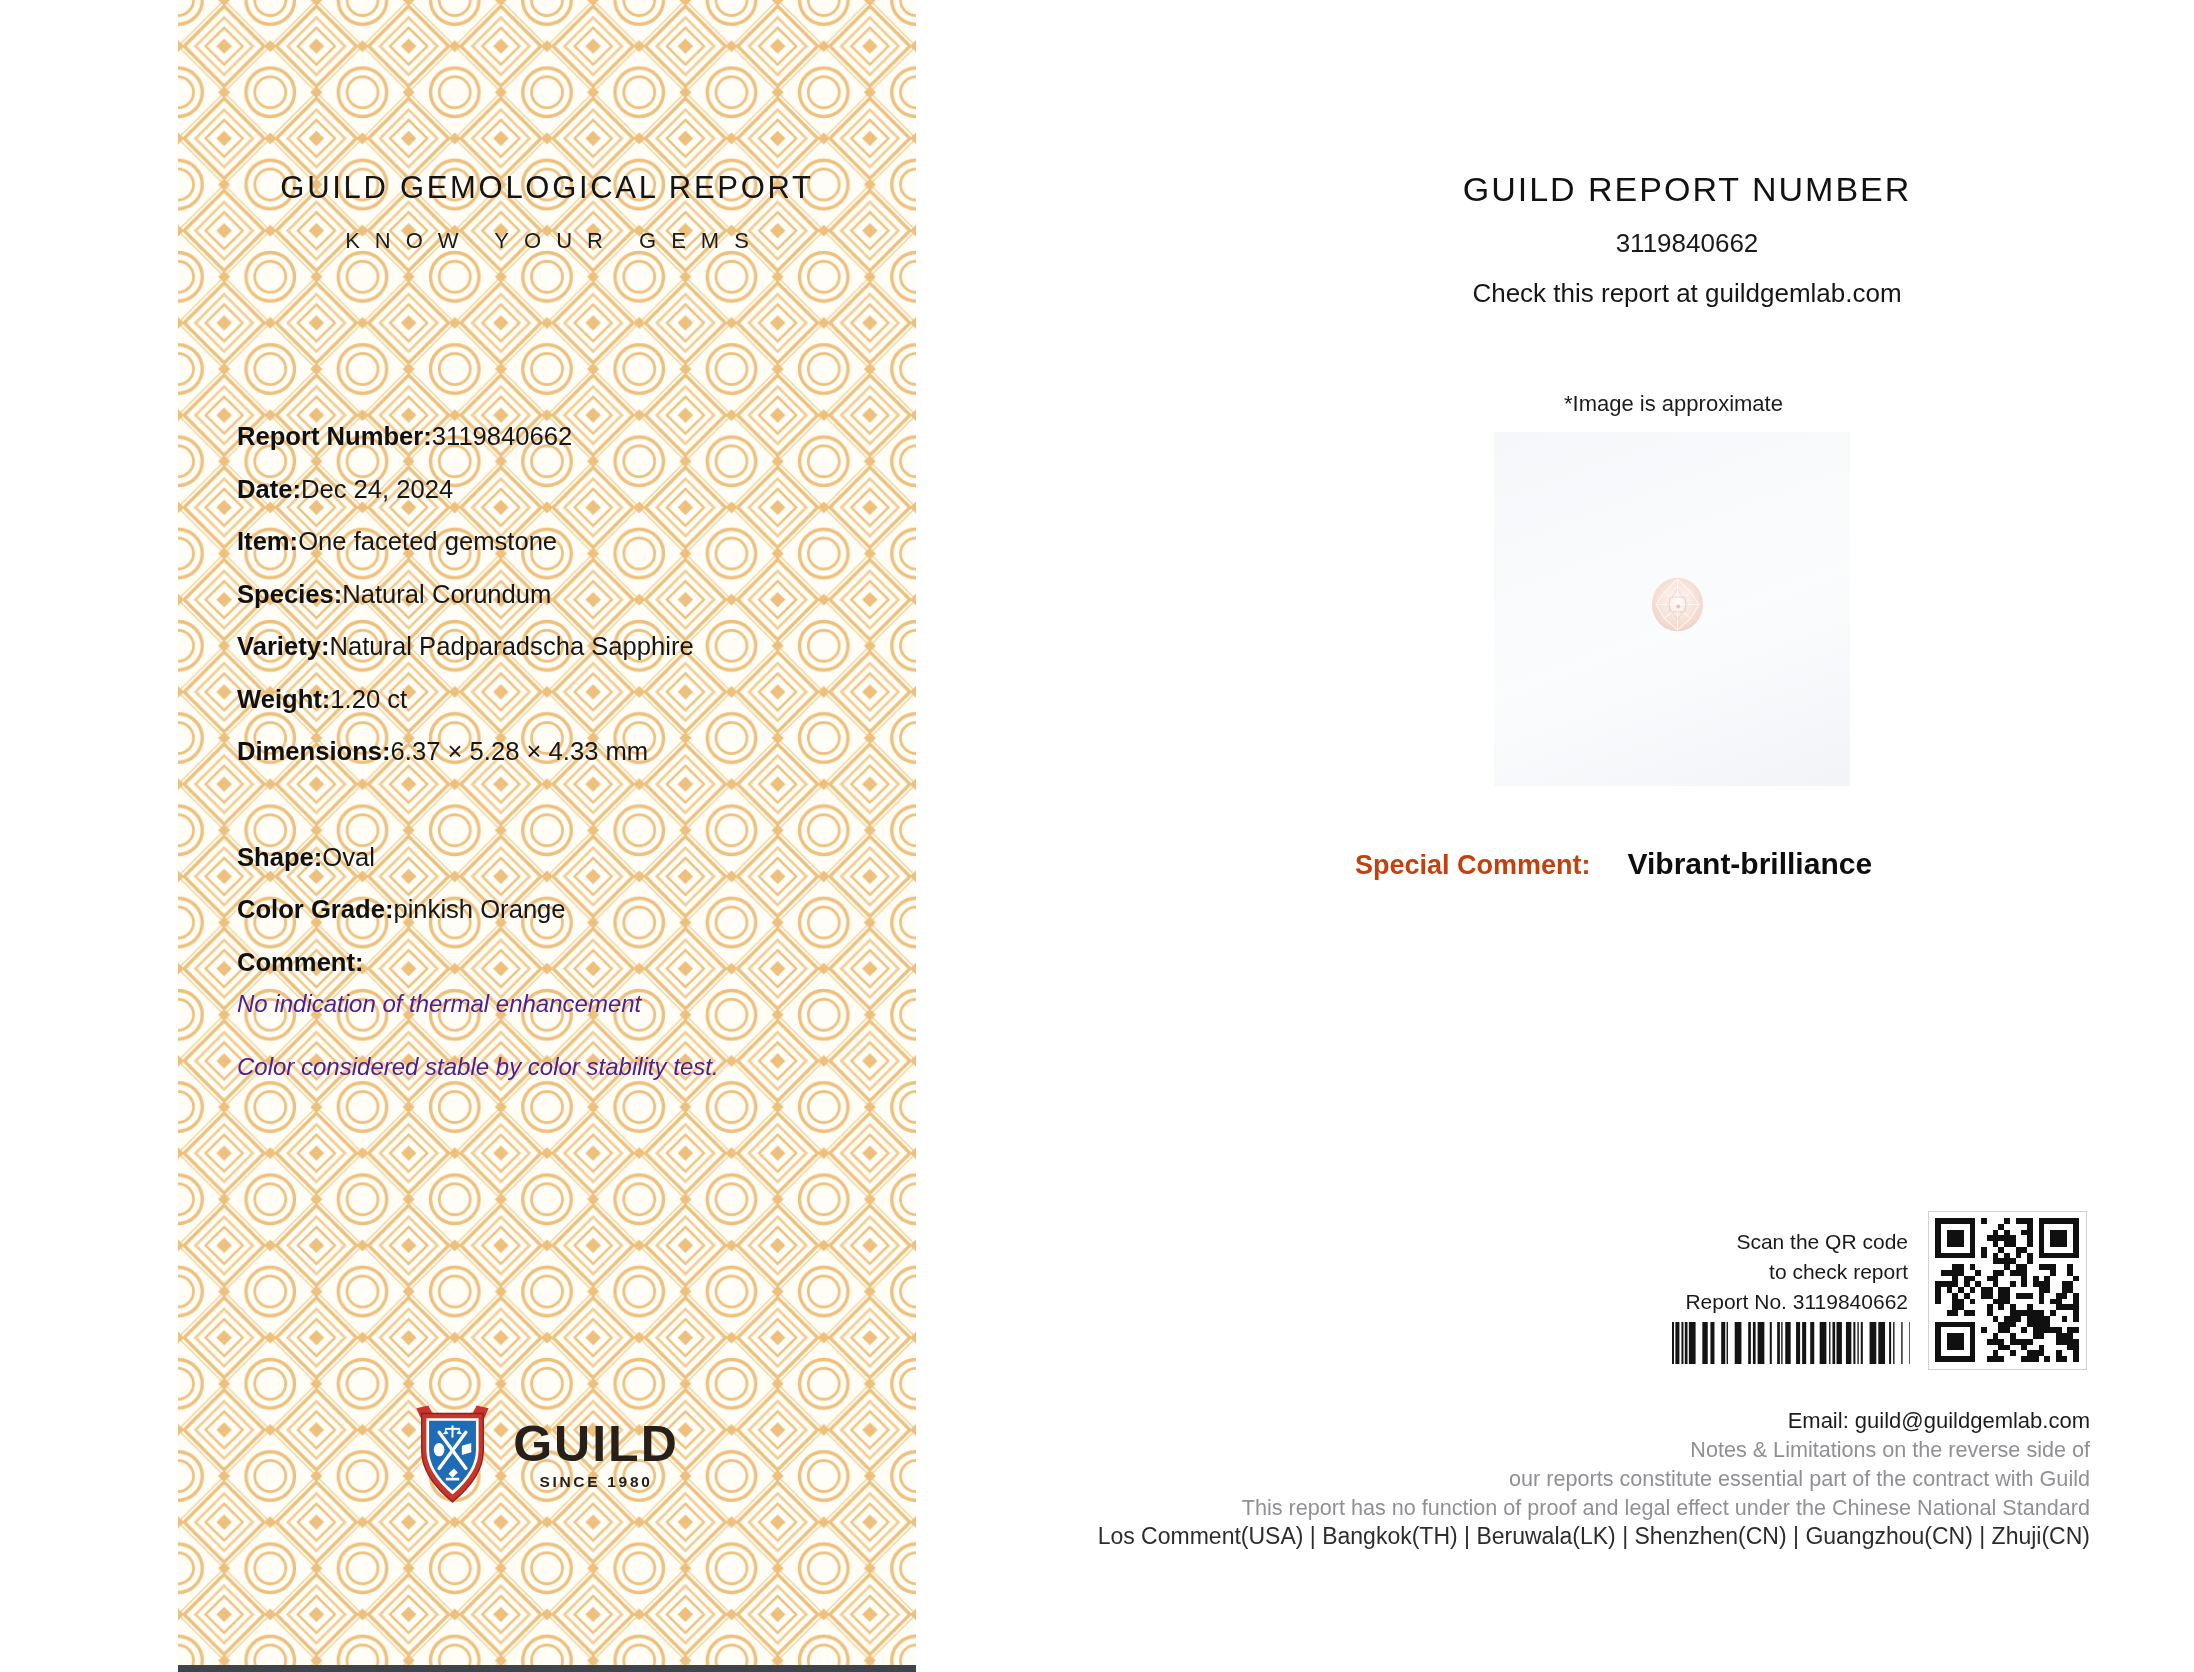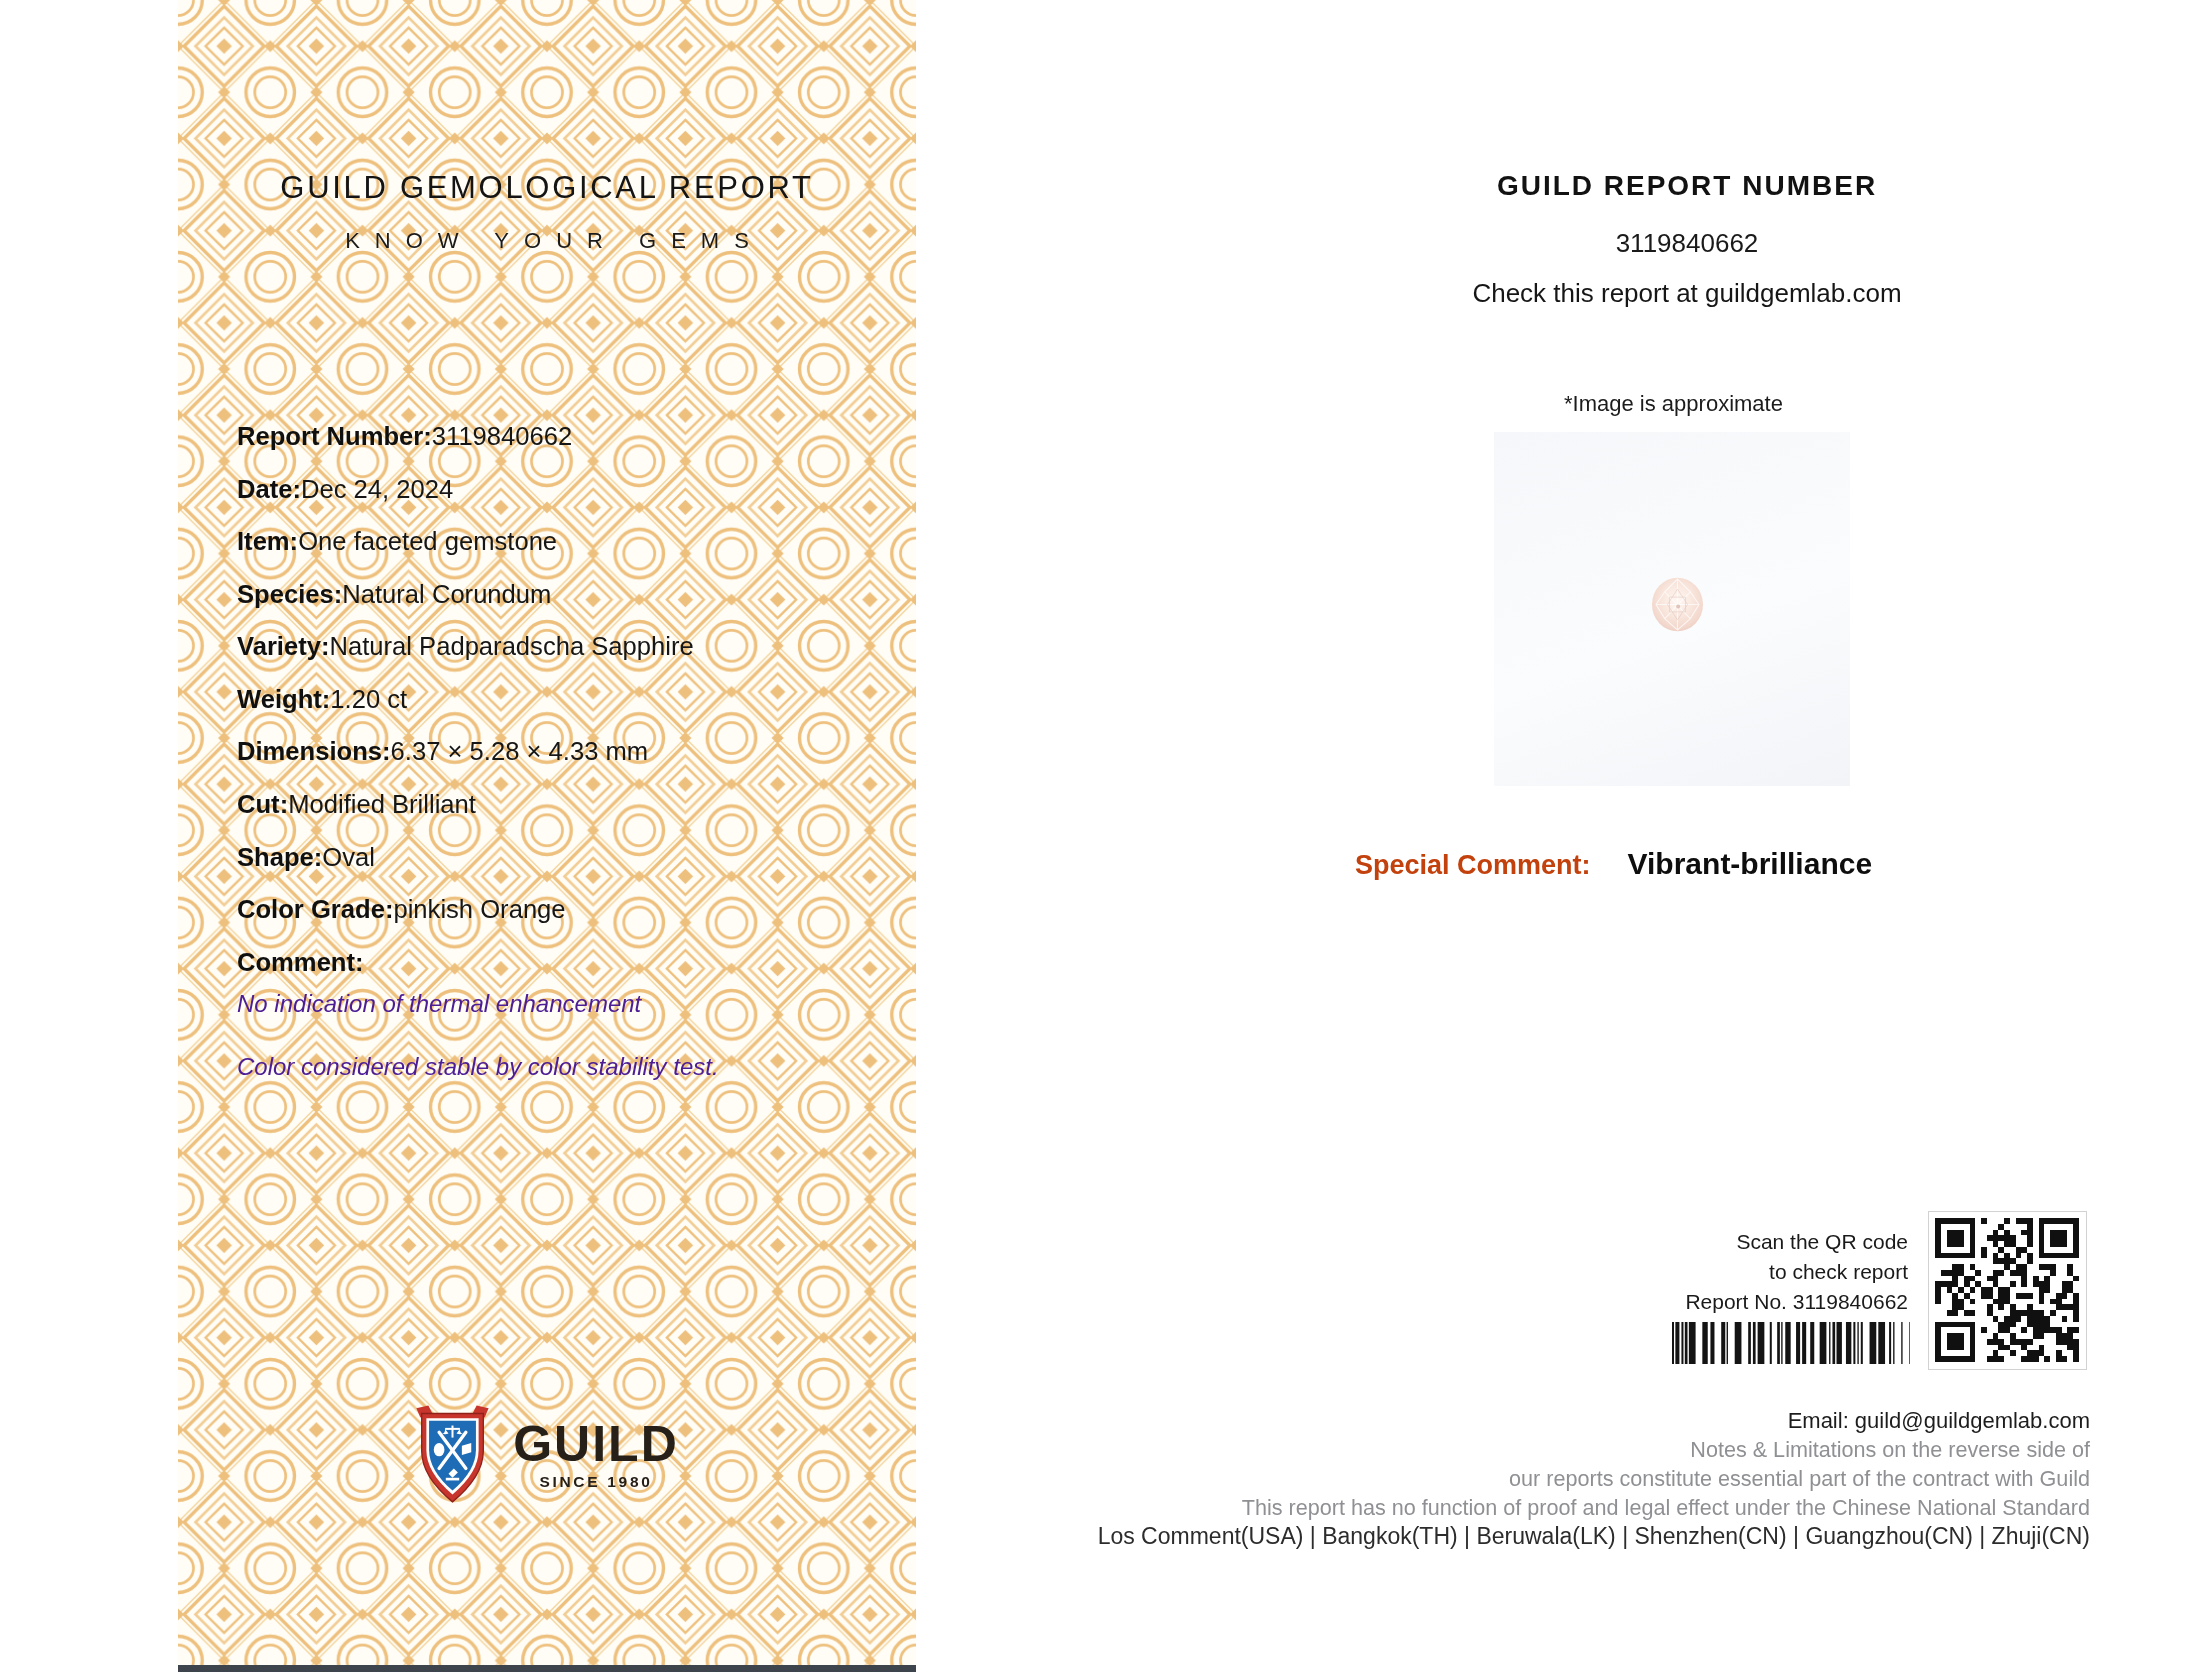--- a/index.html
+++ b/index.html
@@ -23,21 +23,21 @@
             justify-content:center;align-items:center;gap:23px;}
   .logo-shield{width:75px;height:102px;flex:0 0 auto;}
   .logo-text-col{display:flex;flex-direction:column;align-items:center;}
   .logo-guild{font-size:50px;font-weight:bold;color:#262019;letter-spacing:2px;line-height:51px;}
   .logo-since{font-size:15.5px;font-weight:bold;color:#262019;letter-spacing:2.7px;margin-top:2.7px;}
   .bottom-bar{position:absolute;left:0;bottom:0;width:100%;height:7.4px;background:#3d444b;}
 
   
   .abs{position:absolute;}
   .rp-title{left:1283px;top:170px;width:808px;text-align:center;
-            font-size:28px;font-weight:bold;letter-spacing:2px;color:#121212;white-space:nowrap;}
+            font-size:34px;font-weight:normal;letter-spacing:2px;color:#121212;white-space:nowrap;}
   .rp-number{left:1283px;top:228px;width:808px;text-align:center;font-size:26px;color:#1a1a1a;}
   .rp-check{left:1283px;top:278px;width:808px;text-align:center;font-size:26px;color:#161616;}
   .img-note{left:1303px;top:391px;width:741px;text-align:center;font-size:22px;color:#1c1c1c;}
   .photo-box{left:1494px;top:432px;width:356px;height:354px;
              background:linear-gradient(160deg,#f6f7fa 0%,#fbfcfd 55%,#f3f4f8 100%);}
   .gem{position:absolute;left:157px;top:145px;width:53px;height:55px;}
   .special-row{left:1355px;top:847px;display:flex;align-items:baseline;gap:37px;}
   .special-label{font-size:27px;font-weight:bold;color:#c2410c;white-space:nowrap;}
   .special-value{font-size:30px;font-weight:bold;color:#0e0e0e;white-space:nowrap;}
   .qr-caption{right:286px;top:1227px;text-align:right;font-size:21px;line-height:30px;color:#1a1a1a;}
@@ -113,24 +113,20 @@
         <span class="field-label">Variety:</span>
         <span class="field-value">Natural Padparadscha Sapphire</span>
       </div>
       <div class="field-row" style="top:683px">
         <span class="field-label">Weight:</span>
         <span class="field-value">1.20 ct</span>
       </div>
       <div class="field-row" style="top:735px">
         <span class="field-label">Dimensions:</span>
         <span class="field-value">6.37 × 5.28 × 4.33 mm</span>
-      </div>
-      <div class="field-row" style="top:788px">
-        <span class="field-label">Cut:</span>
-        <span class="field-value">Modified Brilliant</span>
       </div>
       <div class="field-row" style="top:841px">
         <span class="field-label">Shape:</span>
         <span class="field-value">Oval</span>
       </div>
       <div class="field-row" style="top:893px">
         <span class="field-label">Color Grade:</span>
         <span class="field-value">pinkish Orange</span>
       </div>
       <div class="field-row" style="top:946px">

